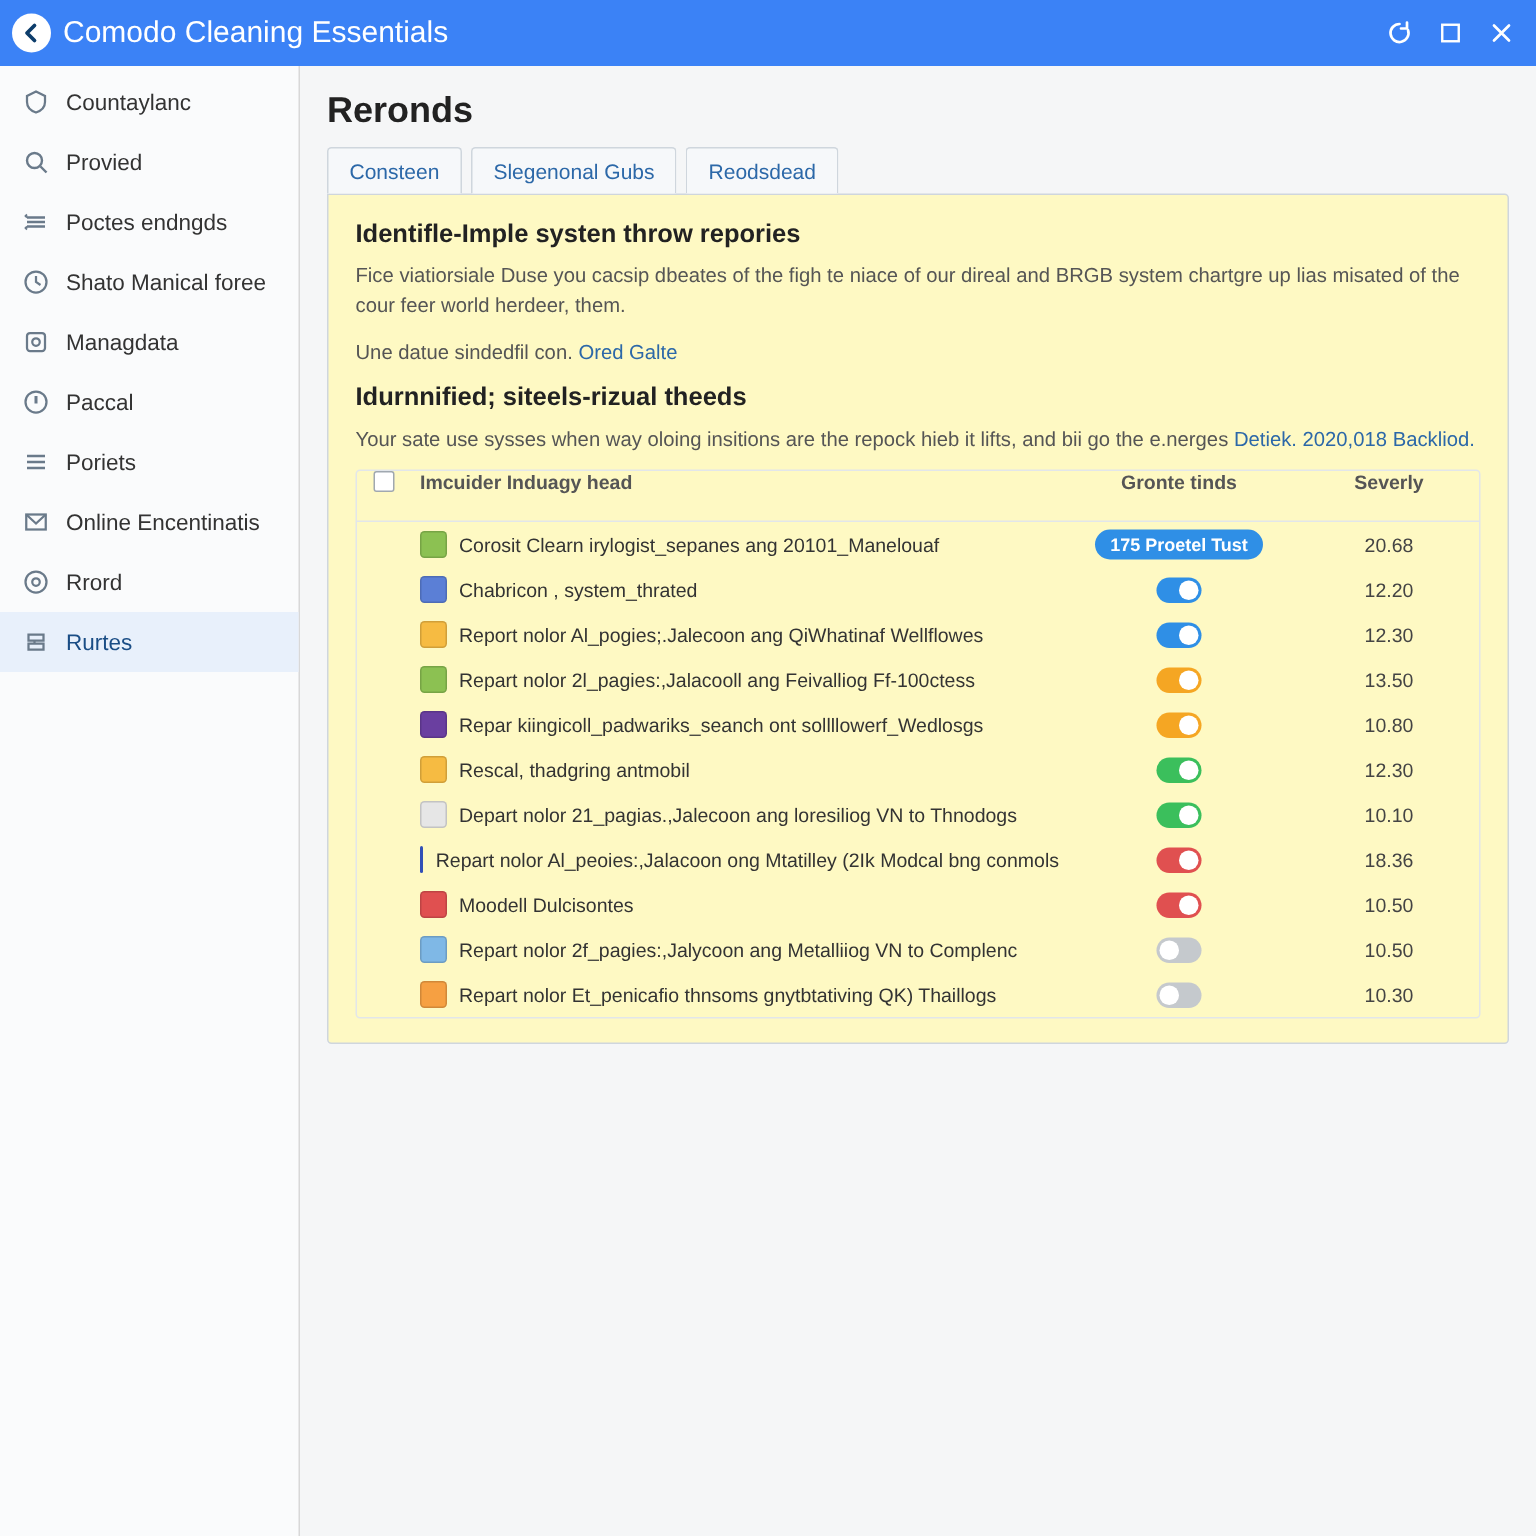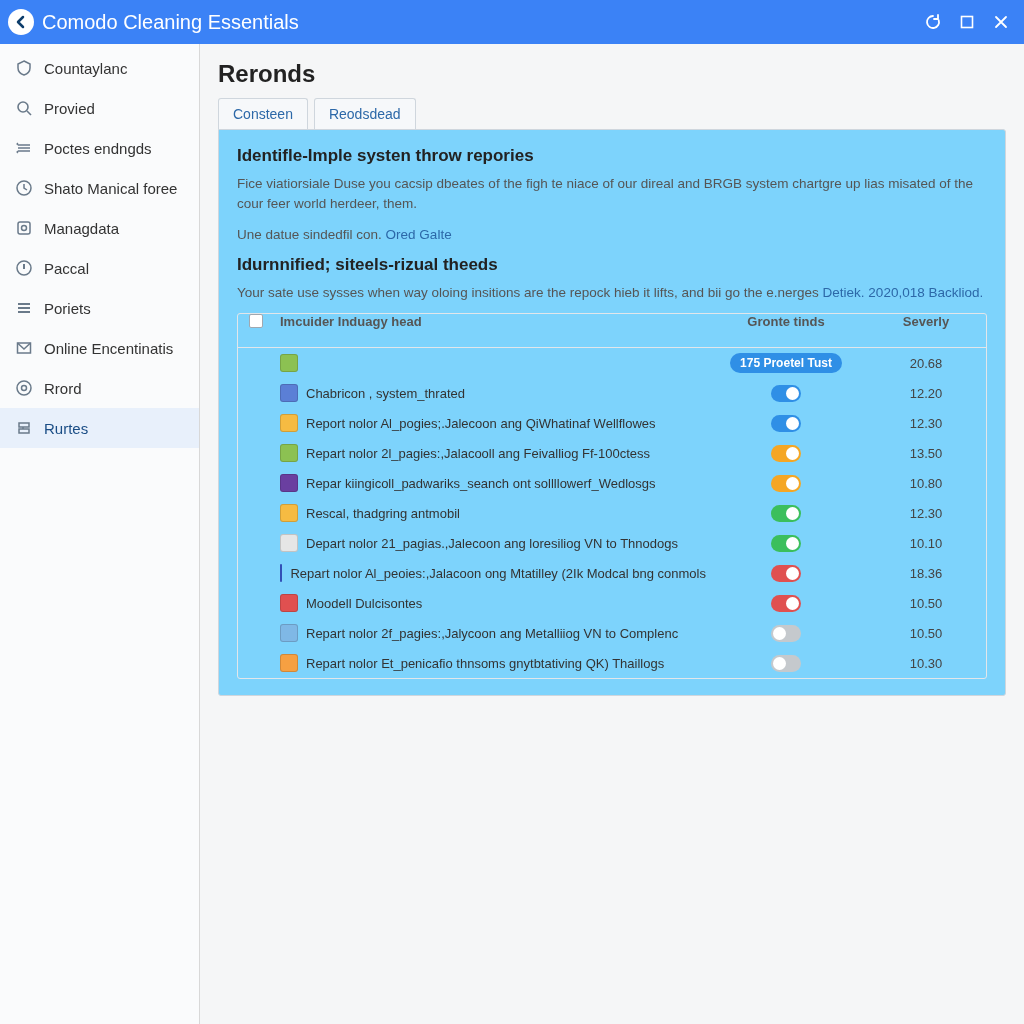--- a/index.html
+++ b/index.html
@@ -11,21 +11,21 @@
 .body{display:flex;height:calc(100% - 44px)}
 .sidebar{width:200px;border-right:1px solid #d8d8d8;padding-top:4px;background:#fafbfc}
 .navitem{display:flex;align-items:center;height:40px;padding:0 14px;color:#333;font-size:15px;cursor:pointer}
 .navitem.selected{background:#e8f0fb;color:#1a4d85}
 .navitem .icon{width:20px;margin-right:10px;color:#6a7a8a;display:flex;align-items:center;justify-content:center}
 .main{flex:1;padding:16px 18px;overflow:auto}
 .page-title{font-size:24px;font-weight:700;color:#222;margin-bottom:10px}
 .tabs{display:flex;gap:6px;margin-bottom:0}
 .tab{padding:7px 14px;border:1px solid #cfd6dd;border-bottom:none;background:#f6f8fa;color:#2c68a8;font-size:14px;border-radius:3px 3px 0 0;cursor:pointer}
 .tab.active{background:#fff;color:#333}
-.panel{border:1px solid #cfd6dd;border-radius:0 3px 3px 3px;background:#7dd3fc;padding:16px 18px}
+.panel{border:1px solid #cfd6dd;border-radius:0 3px 3px 3px;background:#fef9c3;padding:16px 18px}
 .h2{font-size:17px;font-weight:700;color:#222;margin-bottom:8px}
 .desc{font-size:13.5px;color:#555;line-height:1.5;margin-bottom:10px}
 .link{color:#2c68a8;cursor:pointer}
 .tablewrap{border:1px solid #e2e6ea;border-radius:3px;margin-top:10px}
 .thead{display:flex;height:34px;border-bottom:1px solid #e2e6ea;font-size:13px;font-weight:600;color:#555}
 .thead .c0{width:36px;display:flex;justify-content:center}
 .thead .c1{flex:1;padding-left:6px}
 .thead .c2{width:160px;text-align:center}
 .thead .c3{width:120px;text-align:center}
 .row{display:flex;align-items:center;height:30px;font-size:13px;color:#333}
@@ -163,20 +163,21 @@
             <path d="M8 8v2" stroke="#6a7a8a" stroke-width="1.5"></path>
           </svg>
         </span>
         <span>Rurtes</span>
       </div>
     </div>
   <div class="main">
     <div class="page-title">Reronds</div>
     <div class="tabs" id="tabs">
         <div class="tab">Consteen</div>
+        <div class="tab">Slegenonal Gubs</div>
         <div class="tab">Reodsdead</div>
       </div>
     <div class="panel">
       <div class="h2">Identifle-Imple systen throw repories</div>
       <div class="desc">Fice viatiorsiale Duse you cacsip dbeates of the figh te niace of our direal and BRGB system chartgre up lias misated of the cour feer world herdeer, them.</div>
       <div class="desc"><span>Une datue sindedfil con. </span><span class="link">Ored Galte</span></div>
       <div class="h2">Idurnnified; siteels-rizual theeds</div>
       <div class="desc"><span>Your sate use sysses when way oloing insitions are the repock hieb it lifts, and bii go the e.nerges </span><span class="link">Detiek. 2020,018 Backliod.</span></div>
       <div class="tablewrap">
         <div class="thead">
@@ -185,20 +186,21 @@
             </div>
           <div class="c1">Imcuider Induagy head</div>
           <div class="c2">Gronte tinds</div>
           <div class="c3">Severly</div>
         </div>
         <div id="rows">
             <div class="row">
               <div class="c0"></div>
               <div class="c1">
                 <span class="ico" style="background:#8cc152"></span>
+                <span>Corosit Clearn irylogist_sepanes ang 20101_Manelouaf</span>
               </div>
               <div class="c2">
                 <span class="badge">175 Proetel Tust</span>
               </div>
               <div class="c3">20.68</div>
             </div>
             <div class="row">
               <div class="c0"></div>
               <div class="c1">
                 <span class="ico" style="background:#5b7fd6"></span>

